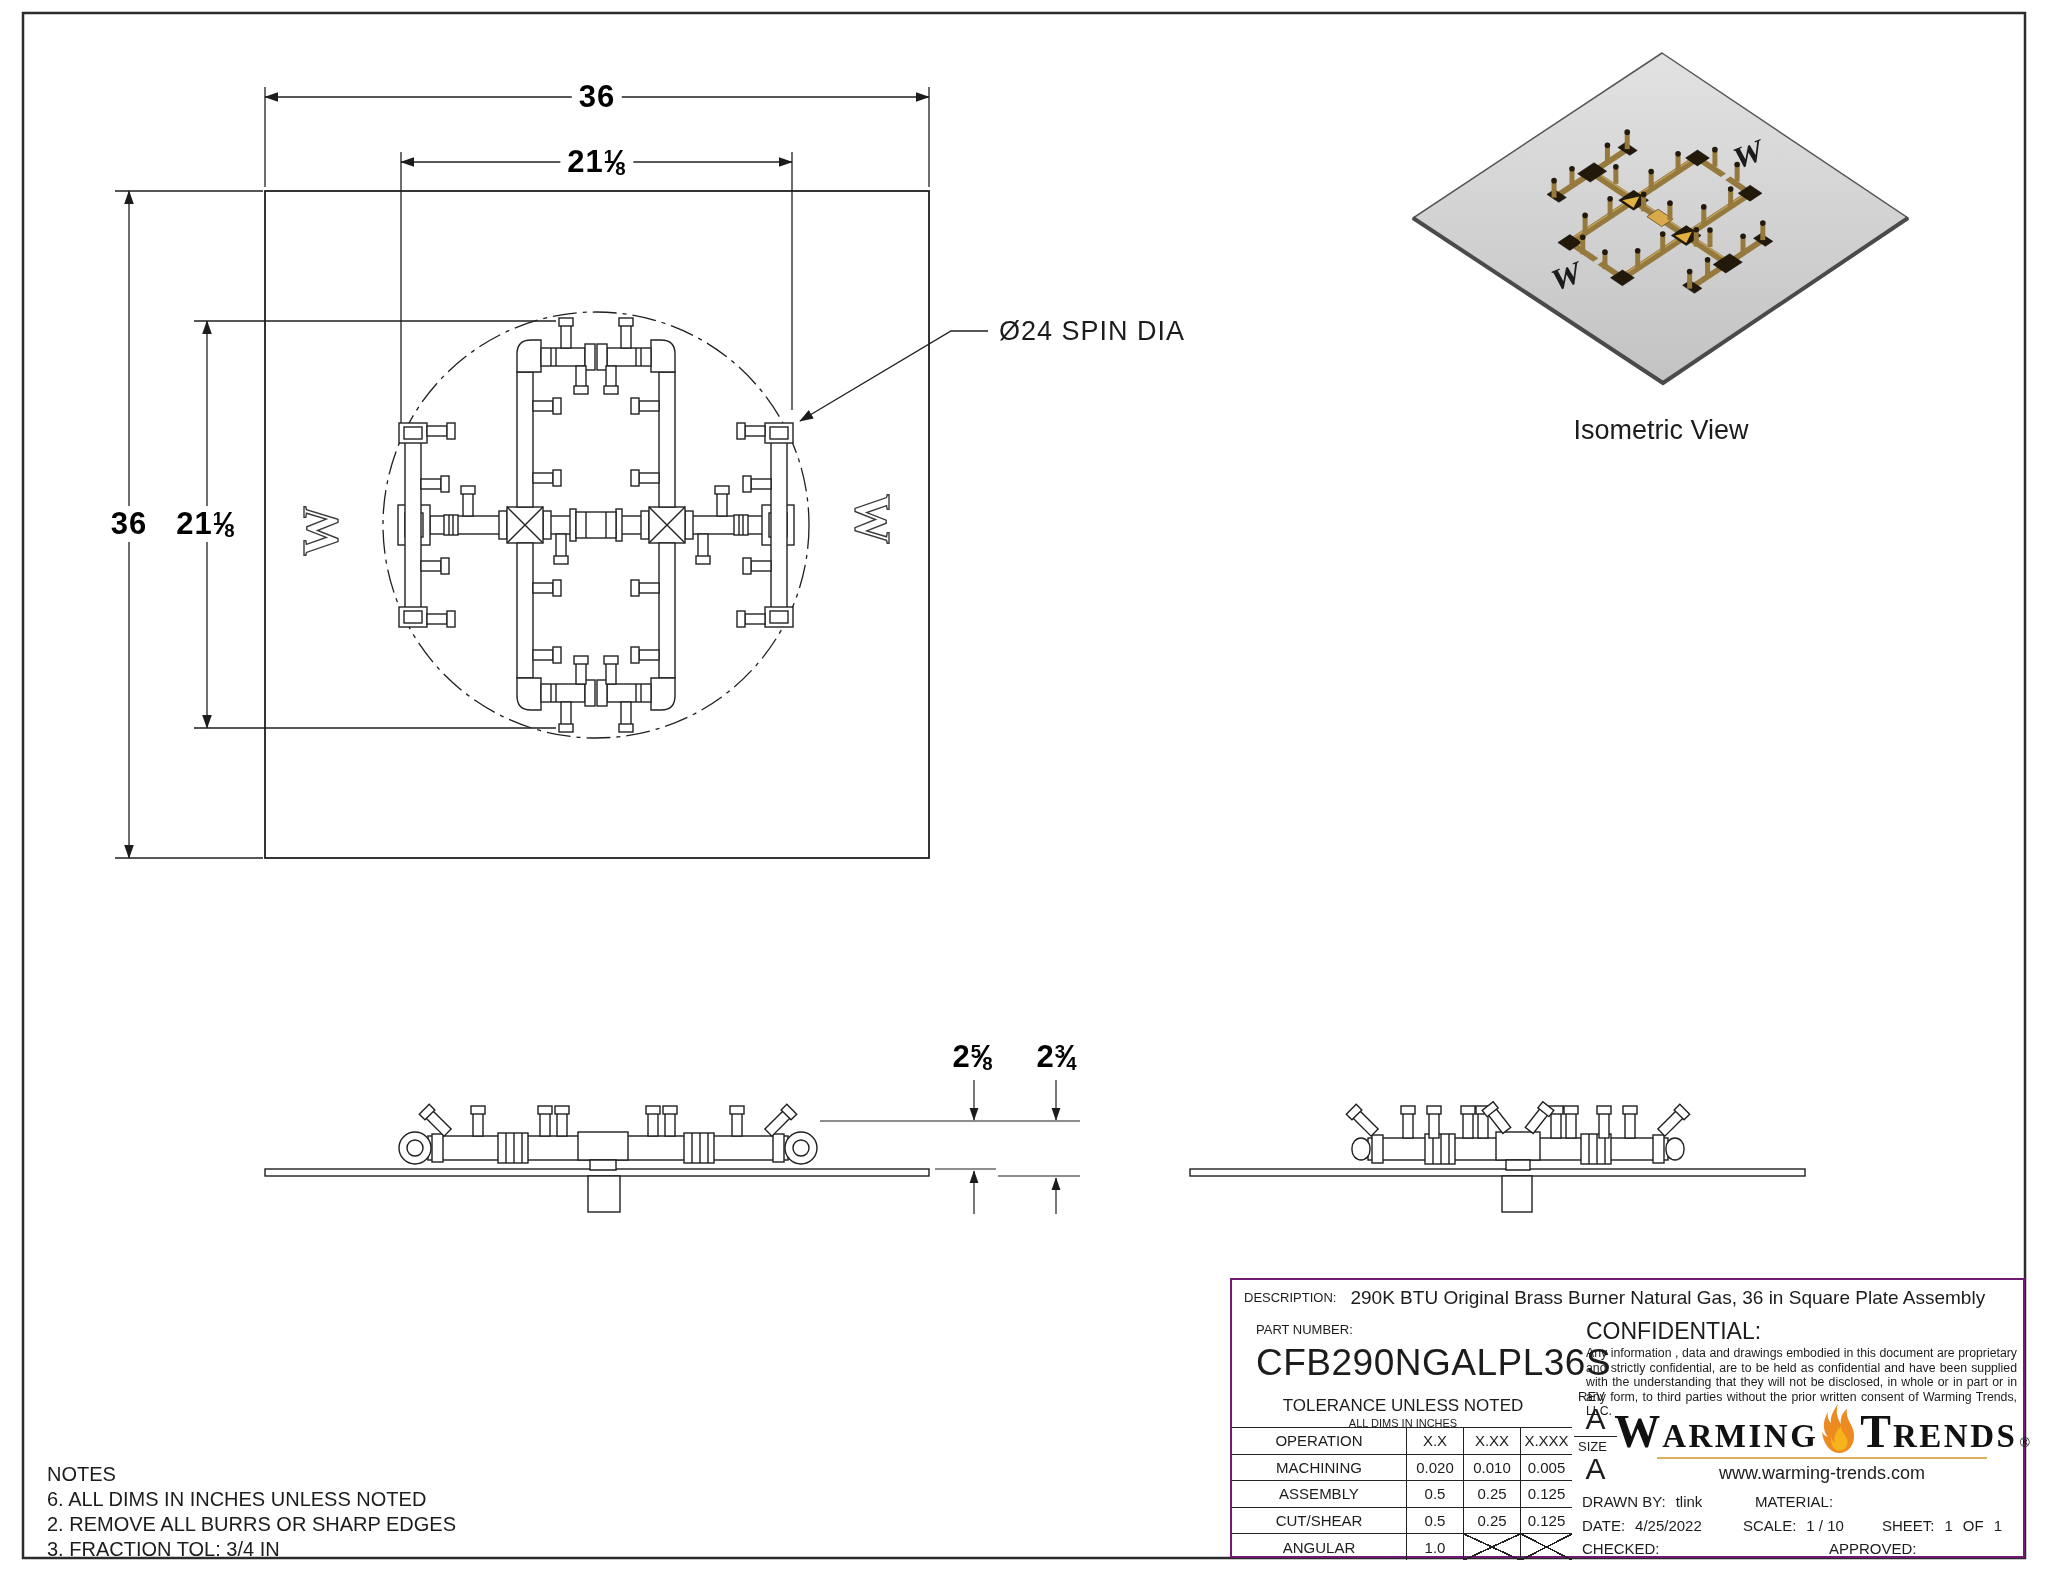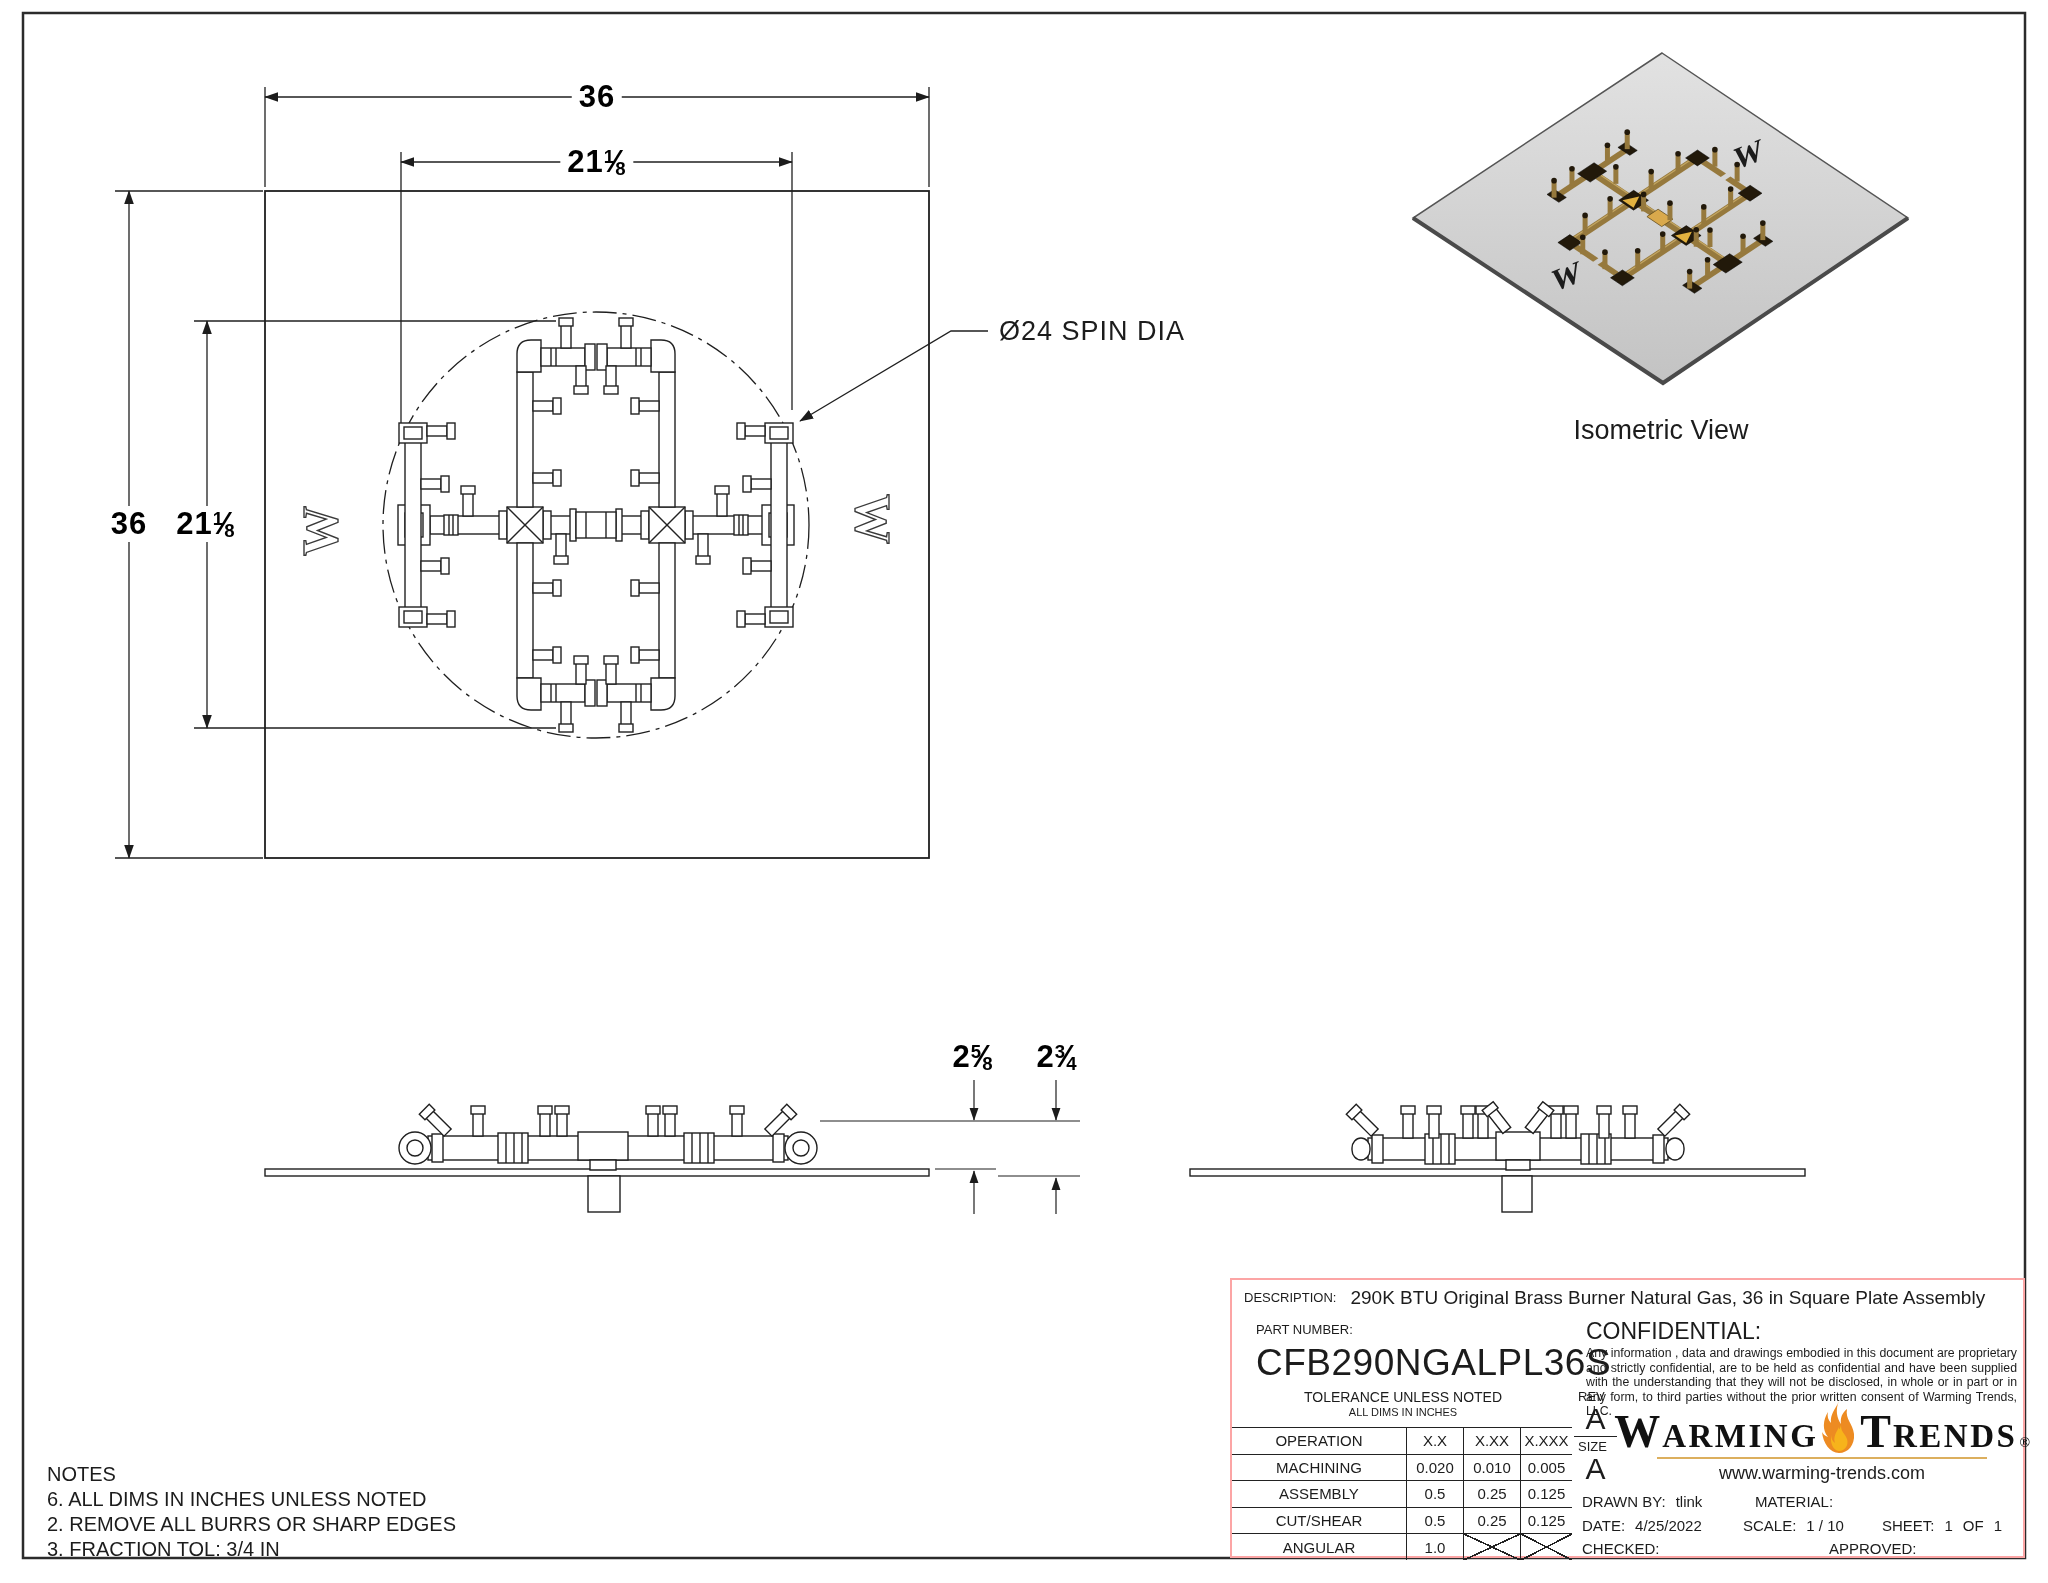--- a/index.html
+++ b/index.html
@@ -10,33 +10,33 @@
   .dim{font-family:"Liberation Sans",sans-serif;font-weight:700;font-size:31px;
        color:#000000;background:#fff;padding:0 7px;transform:translate(-50%,-50%);letter-spacing:1px;}
   .dim sup{font-size:0.60em;vertical-align:0.50em;}
   .dim sub{font-size:0.60em;vertical-align:-0.15em;}
   .dim .sl{font-size:1em;margin:0 -3px;}
   .leaderlab{font-size:27px;letter-spacing:1px;transform:translate(0,-50%);background:#fff;padding:0 4px;text-align:center;}
   .isocap{font-size:27px;transform:translate(-50%,0);}
   #notes{left:47px;top:1462px;font-size:20px;line-height:25px;}
   
   #tb{position:absolute;left:1230px;top:1278px;width:795px;height:280px;
-      border:2px solid #fca5a5;box-sizing:border-box;font-family:"Liberation Sans",sans-serif;}
+      border:2px solid #701a75;box-sizing:border-box;font-family:"Liberation Sans",sans-serif;}
   #tb .cell{position:absolute;box-sizing:border-box;border:0 solid #222;}
   .lbl{font-size:13px;}
   #tb-desc{left:0;top:0;width:100%;height:35px;border-bottom-width:2px;display:flex;align-items:center;padding-left:12px;gap:14px;}
   #tb-desc .val{font-size:19px;}
   #tb-part{left:0;top:35px;width:342px;height:74px;border-right-width:2px;border-bottom-width:2px;padding:5px 0 0 24px;}
   #tb-part .pn{display:block;text-align:center;font-size:37px;margin-top:4px;letter-spacing:0.5px;}
   #tb-conf{left:342px;top:35px;width:453px;height:74px;border-bottom-width:2px;padding:3px 10px 0 12px;}
   #tb-conf .big{font-size:23px;}
   #tb-conf .txt{font-size:12.3px;line-height:14.6px;text-align:justify;display:block;margin-top:1px;}
   #tb-conf p{margin:0;}
   #tb-tol{left:0;top:109px;width:342px;height:171px;border-right-width:2px;}
-  .tol-t{text-align:center;font-size:14px;}
+  .tol-t{text-align:center;font-size:17px;margin-top:7px;}
   .tol-s{text-align:center;font-size:11px;margin-top:1px;}
   #tol-grid{position:absolute;left:0;top:38px;width:100%;height:133px;display:grid;
             grid-template-columns:174px 57px 57px 52px;grid-template-rows:repeat(5,1fr);}
   #tol-grid div{border-top:1.5px solid #222;border-left:1.5px solid #222;
                 display:flex;align-items:center;justify-content:center;font-size:15px;position:relative;}
   #tol-grid div:nth-child(4n+1){border-left:none;}
   .xcell{background:
      linear-gradient(to top right,transparent calc(50% - 0.8px),#222 calc(50% - 0.8px),#222 calc(50% + 0.8px),transparent calc(50% + 0.8px)),
      linear-gradient(to bottom right,transparent calc(50% - 0.8px),#222 calc(50% - 0.8px),#222 calc(50% + 0.8px),transparent calc(50% + 0.8px));}
   #tb-rev{left:342px;top:109px;width:43px;height:101px;border-right-width:2px;}

